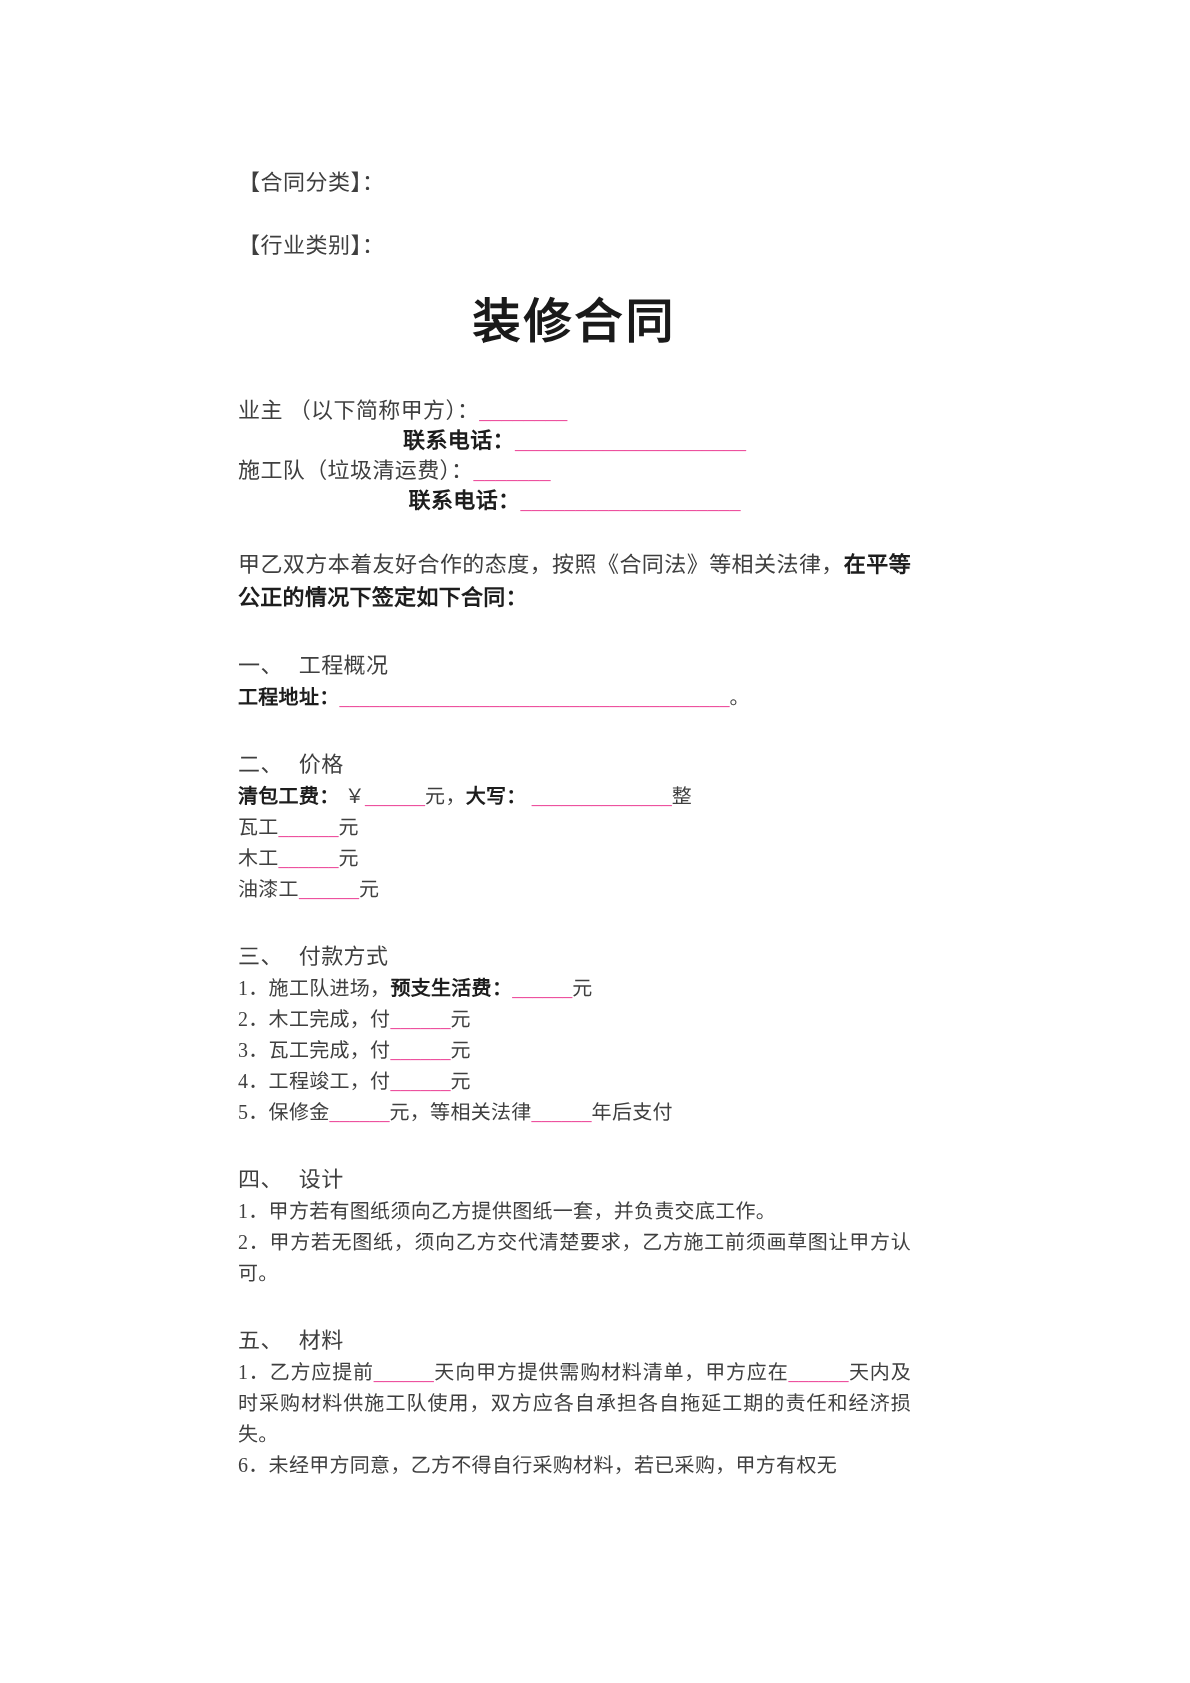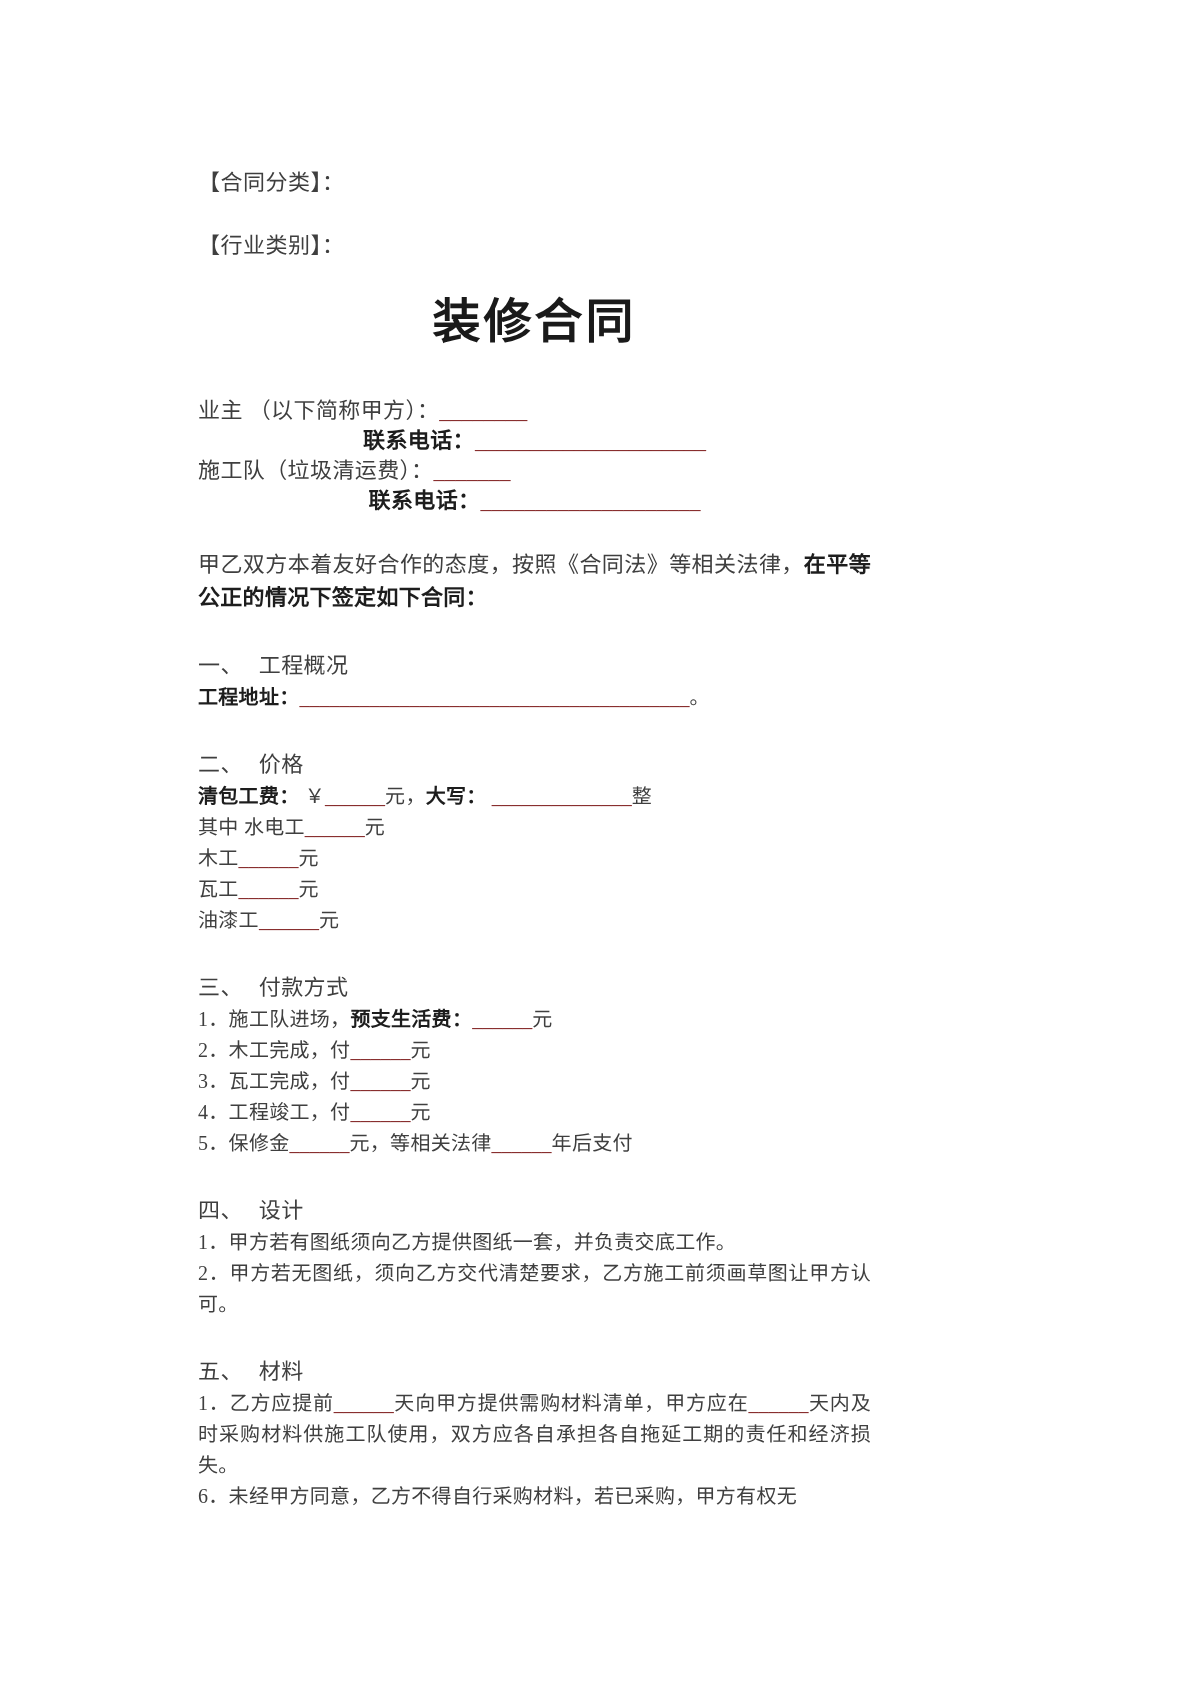--- a/index.html
+++ b/index.html
@@ -16,20 +16,21 @@
     -webkit-font-smoothing: antialiased;
   }
 
   .page {
     position: relative;
     width: 1076px;
     height: 1683px;
     box-sizing: border-box;
     padding: 170px 205px 0 198px;
     background: #ffffff;
+    margin-left: 40px;
   }
 
   .meta-line {
     font-size: 22px;
     line-height: 1.15;
     letter-spacing: 0.5px;
     color: #3f3f3f;
     margin: 0 0 38px 0;
   }
   .meta-line:last-of-type { margin-bottom: 0; }
@@ -53,21 +54,21 @@
     margin: 0;
     letter-spacing: 0.4px;
   }
   .line.b, .b {
     font-weight: bold;
     color: #1d1d1d;
     text-align: center;
   }
 
   .blank {
-    color: #7f1d1d;
+    color: #ec4899;
     letter-spacing: 0px;
     font-weight: normal;
   }
 
   .para {
     font-size: 22px;
     line-height: 33px;
     margin: 0 0 34px 0;
     text-align: justify;
     letter-spacing: 0.3px;
@@ -122,25 +123,24 @@
   <div class="section">
     <p class="sec-head"><span class="num">一、</span><span>工程概况</span></p>
     <p class="item"><span class="b">工程地址：</span><span class="blank">_______________________________________</span><span>。</span></p>
   </div>
 
   <div class="section">
     <p class="sec-head"><span class="num">二、</span><span>价格</span></p>
 
     <p class="item"><span class="b">清包工费：</span><span> ￥</span><span class="blank">______</span><span>元，</span><span class="b">大写：</span><span class="blank"> ______________</span><span>整</span></p>
 
-    <p class="item"><span>其中  水电工</span><span class="blank">______</span><span>元</span></p>
+
+    <p class="item"><span>瓦工</span><span class="blank">______</span><span>元</span></p>
 
     <p class="item"><span>木工</span><span class="blank">______</span><span>元</span></p>
-
-    <p class="item"><span>瓦工</span><span class="blank">______</span><span>元</span></p>
 
     <p class="item"><span>油漆工</span><span class="blank">______</span><span>元</span></p>
 
   </div>
 
   <div class="section">
     <p class="sec-head"><span class="num">三、</span><span>付款方式</span></p>
 
     <p class="item"><span>1．施工队进场，</span><span class="b">预支生活费：</span><span class="blank">______</span><span>元</span></p>
 

